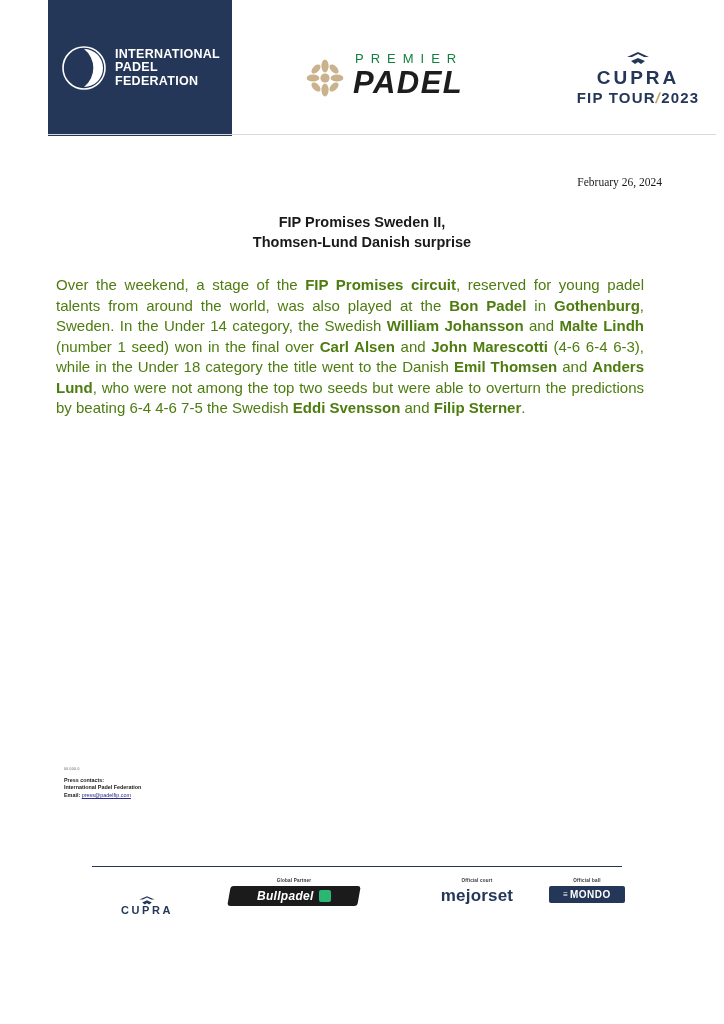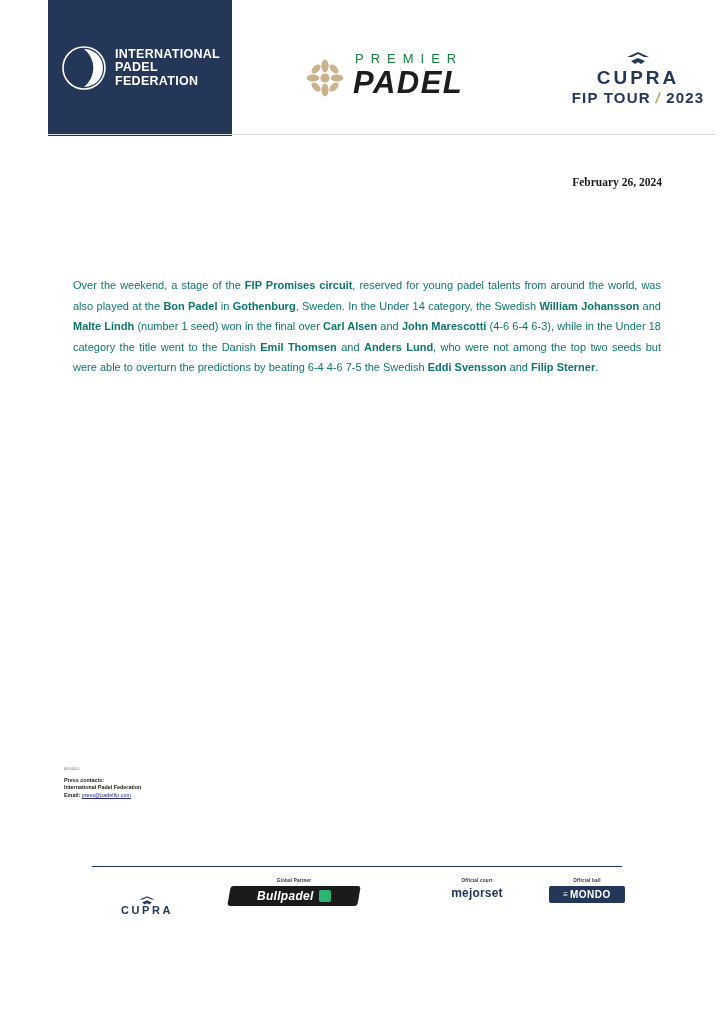--- a/index.html
+++ b/index.html
@@ -127,59 +127,58 @@
   }
   .fiptour-row {
     margin-top: 1px;
     font-size: 15px;
     font-weight: bold;
     color: #253758;
     letter-spacing: 1.2px;
     display: flex;
     align-items: center;
     justify-content: center;
-    gap: 5px;
   }
   .fiptour-sep {
     color: #c6a76b;
     font-weight: bold;
     transform: skewX(-12deg);
     display: inline-block;
   }
 
   
   .date {
     position: absolute;
     right: 62px;
     top: 176px;
     font-family: "Liberation Serif", serif;
     font-size: 11.5px;
-    font-weight: bold;
+    font-weight: normal;
     color: #1a1a1a;
   }
   .title {
     position: absolute;
     left: 0;
     right: 0;
     top: 212px;
     text-align: center;
     font-size: 14.5px;
     font-weight: bold;
     line-height: 20px;
     color: #1a1a1a;
   }
   .body-text {
     position: absolute;
-    left: 73px;
+    left: 56px;
     width: 588px;
     top: 275px;
-    font-size: 11px;
+    font-size: 15px;
     line-height: 20.5px;
     text-align: justify;
-    color: #0f766e;
+    color: #4d7c0f;
   }
   .body-text b { font-weight: bold; }
 
   
   .contacts {
     position: absolute;
     left: 64px;
     top: 766px;
     font-size: 5.4px;
     line-height: 7.6px;
@@ -256,21 +255,21 @@
   }
   .bull-pill .bdot {
     width: 12px;
     height: 12px;
     background: #2bb673;
     border-radius: 2px;
     transform: skewX(10deg);
   }
   .sp-mejor { left: 330px; top: 6px; width: 110px; }
   .mejor-name {
-    font-size: 12px;
+    font-size: 17px;
     color: #253758;
     letter-spacing: 0.2px;
   }
   .mejor-name .m1 { font-weight: bold; }
   .mejor-name .m2 { font-weight: bold; }
   .sp-mondo { left: 440px; top: 6px; width: 110px; }
   .mondo-box {
     margin: 0 auto;
     width: 76px;
     height: 17px;
@@ -361,20 +360,24 @@
         <span class="fiptour-sep">/</span>
         <span>2023</span>
       </div>
     </div>
 
     <div class="header-rule"></div>
   </div>
 
   <div class="date">February 26, 2024</div>
 
+  <div class="title">
+    <div>FIP Promises Sweden II,</div>
+    <div>Thomsen-Lund Danish surprise</div>
+  </div>
 
   <div class="body-text">
     <p id="para1" style="margin:0;"><span>Over the weekend, a stage of the </span><b>FIP Promises circuit</b><span>, reserved for young padel talents from around the world, was also played at the </span><b>Bon Padel</b><span> in </span><b>Gothenburg</b><span>, Sweden. In the Under 14 category, the Swedish </span><b>William Johansson</b><span> and </span><b>Malte Lindh</b><span> (number 1 seed) won in the final over </span><b>Carl Alsen</b><span> and </span><b>John Marescotti</b><span> (4-6 6-4 6-3), while in the Under 18 category the title went to the Danish </span><b>Emil Thomsen</b><span> and </span><b>Anders Lund</b><span>, who were not among the top two seeds but were able to overturn the predictions by beating 6-4 4-6 7-5 the Swedish </span><b>Eddi Svensson</b><span> and </span><b>Filip Sterner</b><span>.</span></p>
   </div>
 
   <div class="contacts">
     <div class="tiny-code">00.000.0</div>
     <div class="cline">Press contacts:</div>
     <div class="cline">International Padel Federation</div>
     <div class="email">

